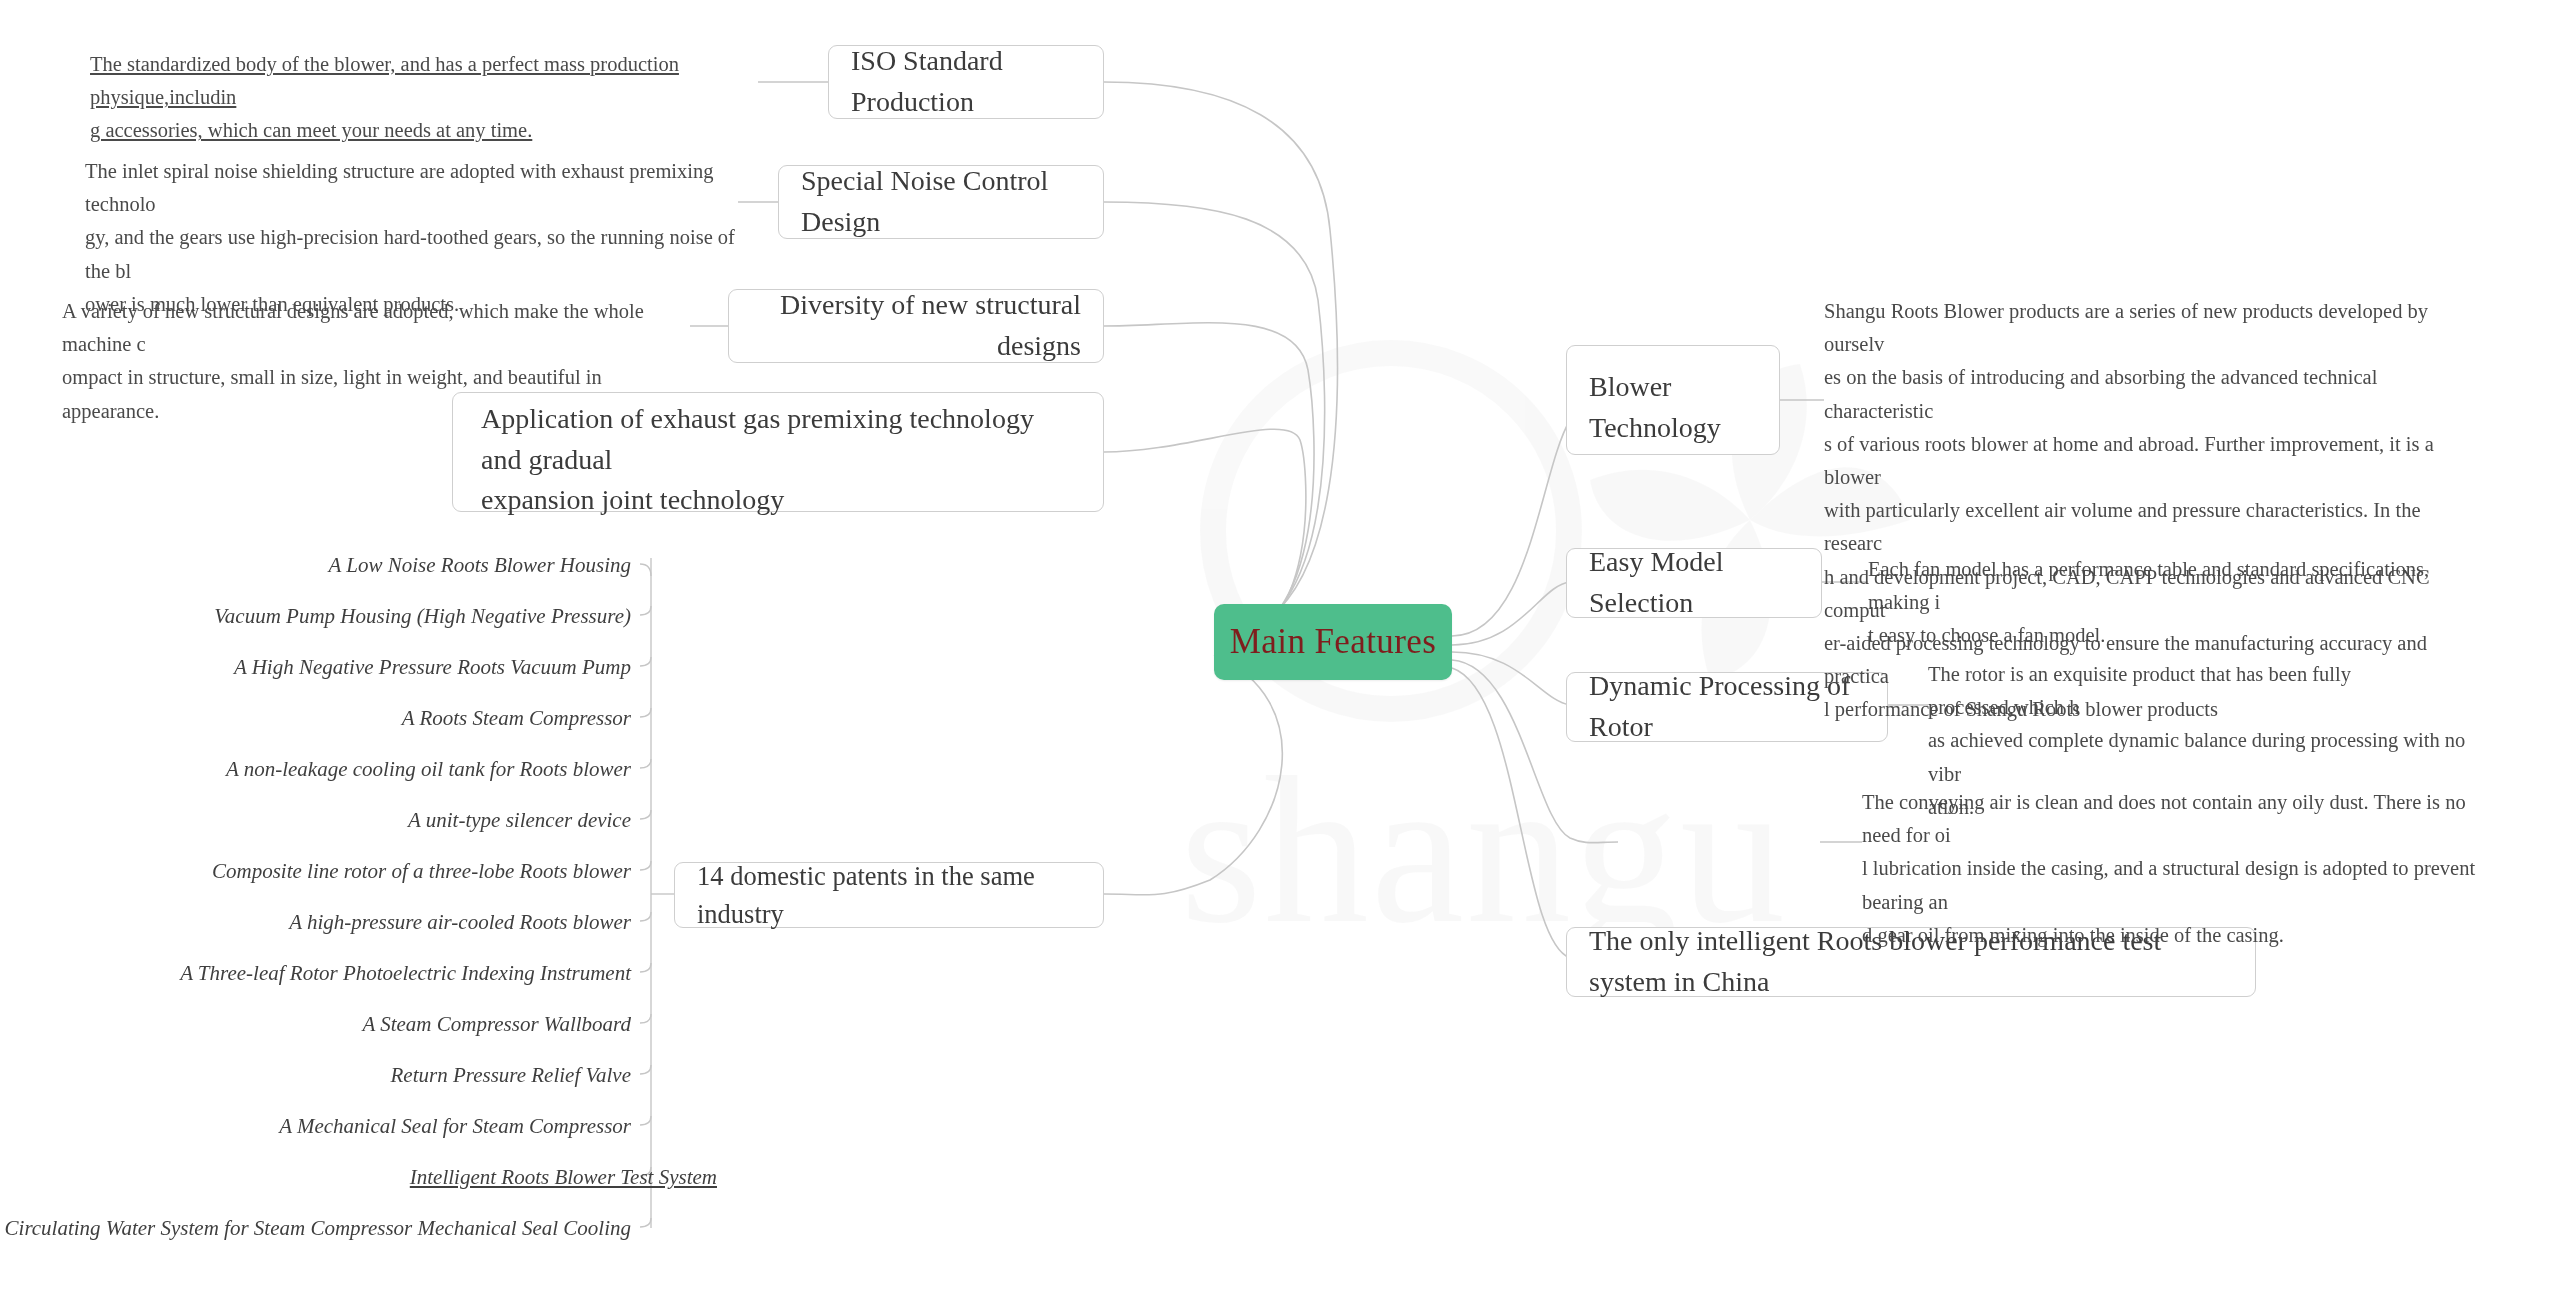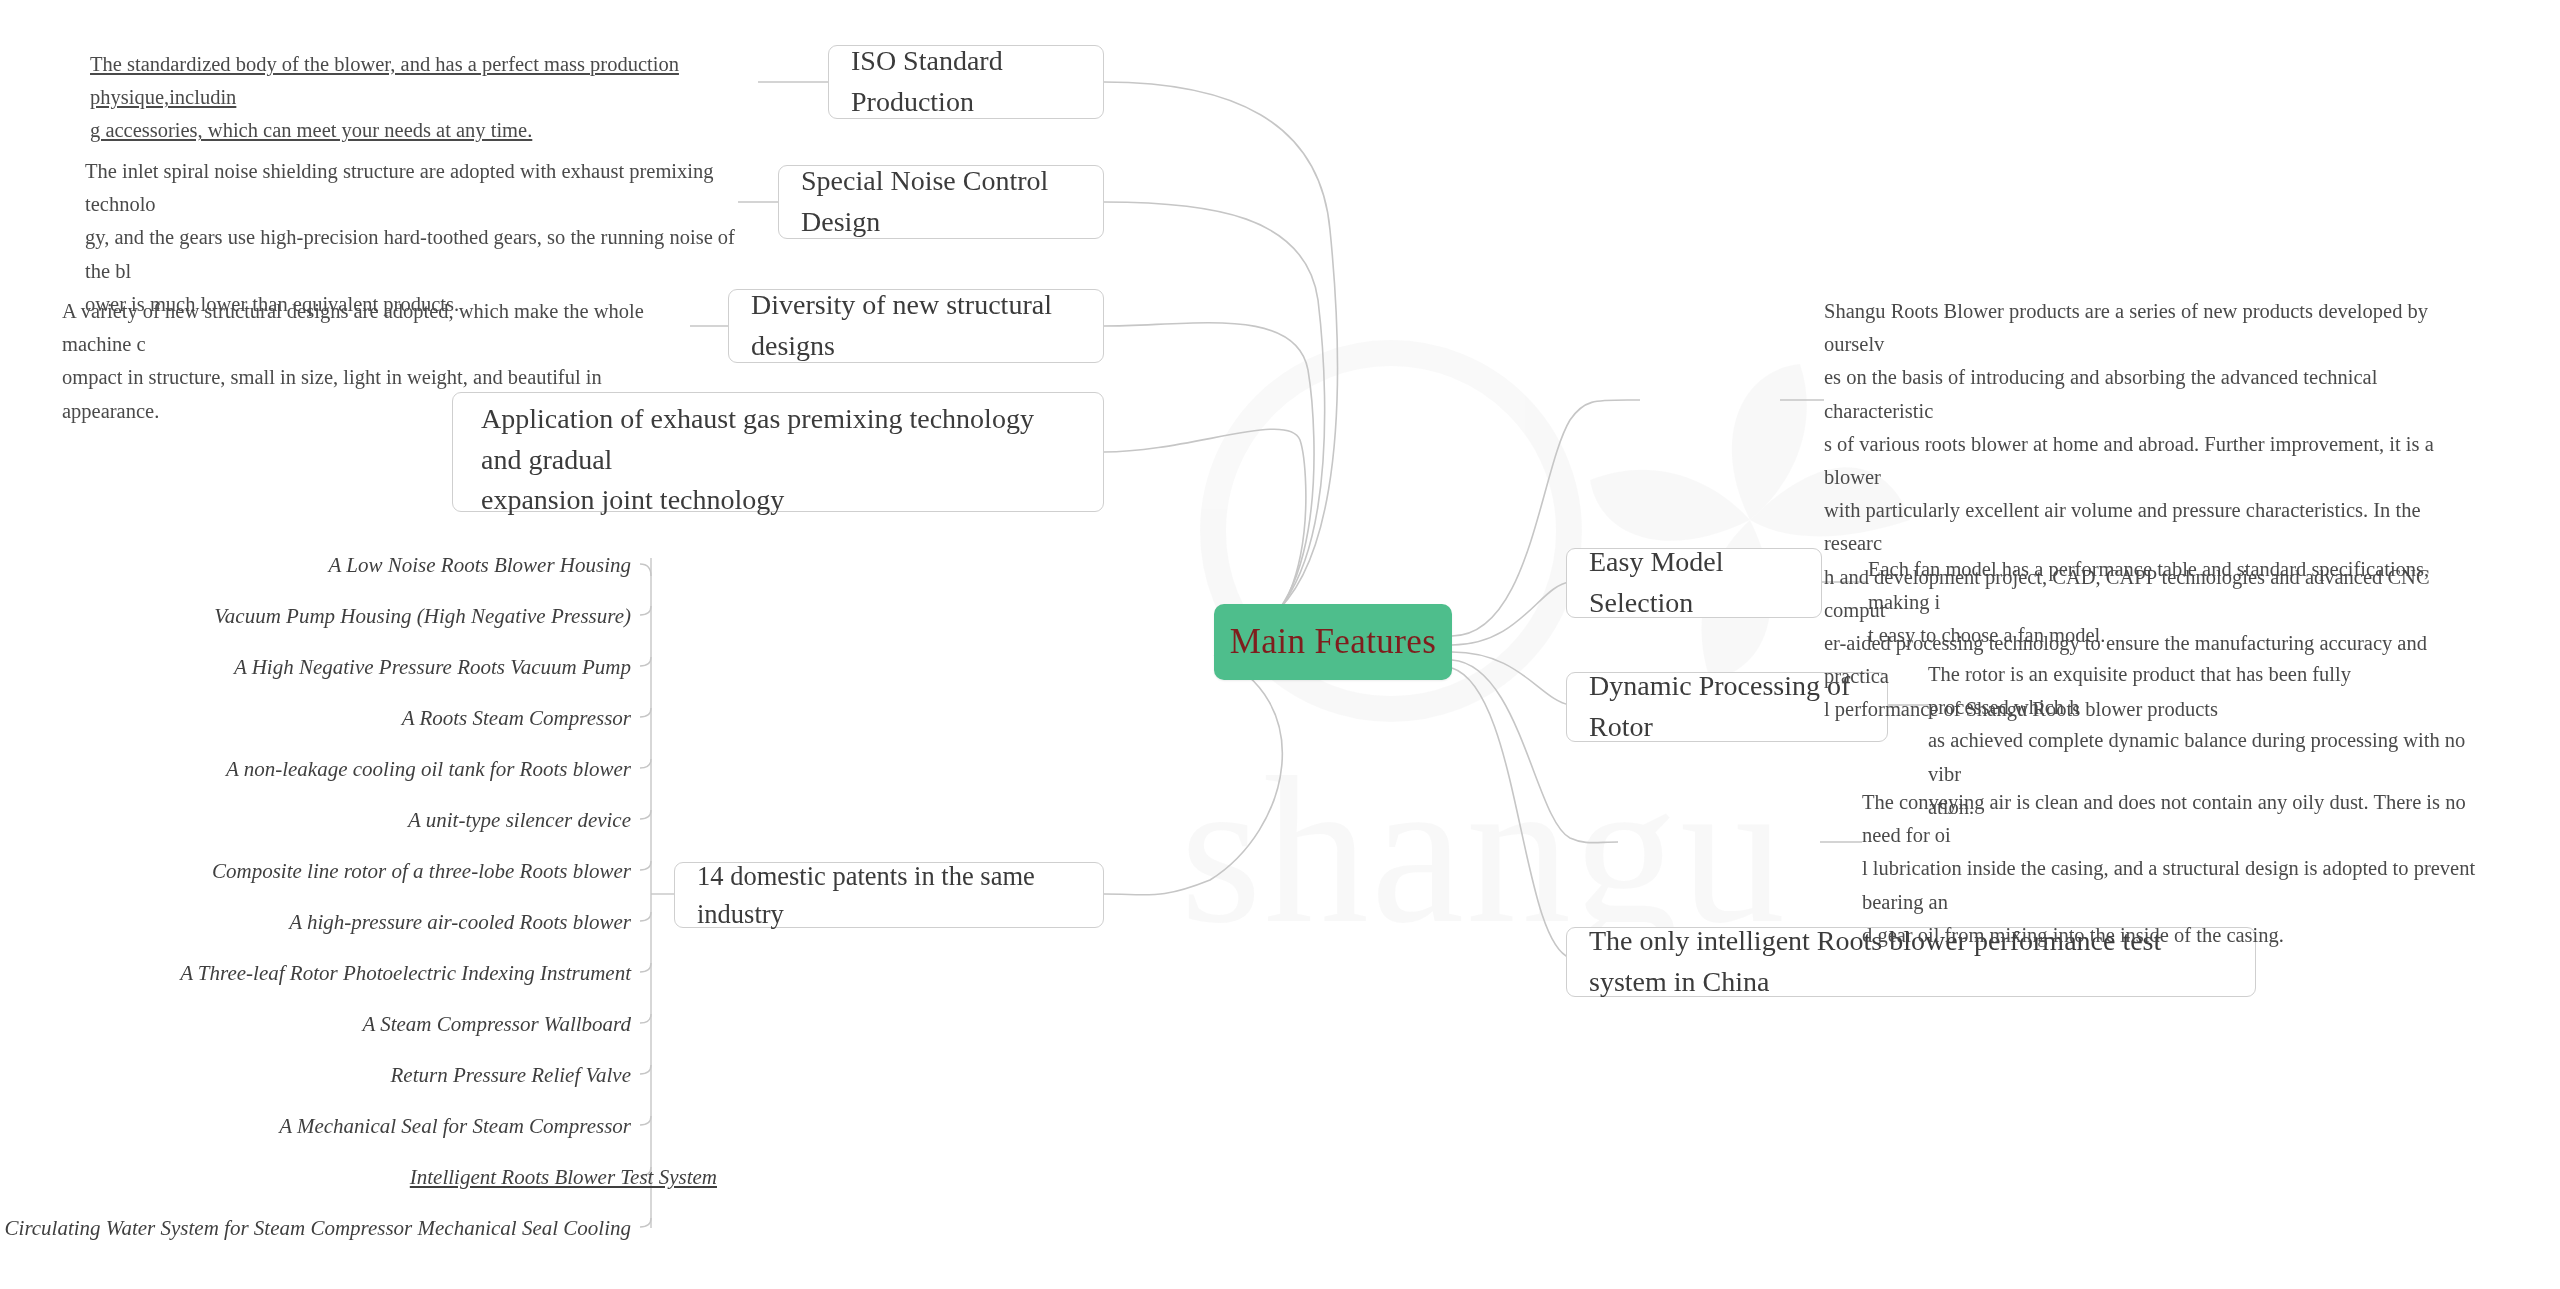--- a/index.html
+++ b/index.html
@@ -158,21 +158,21 @@
 ompact in structure, small in size, light in weight, and beautiful in appearance.</div>
 
   <div class="node" style="left:828px;top:45px;width:276px;height:74px;font-size:28px;">
     <span>ISO Standard Production</span>
   </div>
 
   <div class="node" style="left:778px;top:165px;width:326px;height:74px;font-size:28px;">
     <span>Special Noise Control Design</span>
   </div>
 
-  <div class="node" style="left:728px;top:289px;width:376px;height:74px;font-size:28px;">
+  <div class="node" style="left:728px;top:289px;width:376px;height:74px;font-size:28px;text-align:right;">
     <span>Diversity of new structural designs</span>
   </div>
 
   <div class="node multiline" style="left:452px;top:392px;width:652px;height:120px;font-size:28px;padding-left:28px;padding-right:28px;display:flex;align-items:center;white-space:pre-line;">
     <span style="white-space: pre-line;">Application of exhaust gas premixing technology and gradual
  expansion joint technology</span>
   </div>
 
   <div class="node" style="left:674px;top:862px;width:430px;height:66px;font-size:26.5px;">
     <span>14 domestic patents in the same industry</span>
@@ -186,20 +186,24 @@
   <div class="leaf" style="right:1929px;top:808px;">A unit-type silencer device</div>
   <div class="leaf" style="right:1929px;top:859px;">Composite line rotor of a three-lobe Roots blower</div>
   <div class="leaf" style="right:1929px;top:910px;">A high-pressure air-cooled Roots blower</div>
   <div class="leaf" style="right:1929px;top:961px;">A Three-leaf Rotor Photoelectric Indexing Instrument</div>
   <div class="leaf" style="right:1929px;top:1012px;">A Steam Compressor Wallboard</div>
   <div class="leaf" style="right:1929px;top:1063px;">Return Pressure Relief Valve</div>
   <div class="leaf" style="right:1929px;top:1114px;">A Mechanical Seal for Steam Compressor</div>
   <div class="leaf" style="right:1843px;top:1165px;text-decoration:underline;">Intelligent Roots Blower Test System</div>
   <div class="leaf" style="right:1929px;top:1216px;">A Circulating Water System for Steam Compressor Mechanical Seal Cooling</div>
 
+  <div class="node multiline" style="left:1566px;top:345px;width:214px;height:110px;font-size:28px;display:flex;align-items:center;white-space:pre-line;">
+    <span style="white-space: pre-line;">Blower
+Technology</span>
+  </div>
 
   <div class="node" style="left:1566px;top:548px;width:256px;height:70px;font-size:28px;">
     <span>Easy Model Selection</span>
   </div>
 
   <div class="node" style="left:1566px;top:672px;width:322px;height:70px;font-size:28px;">
     <span>Dynamic Processing of Rotor</span>
   </div>
 
 

